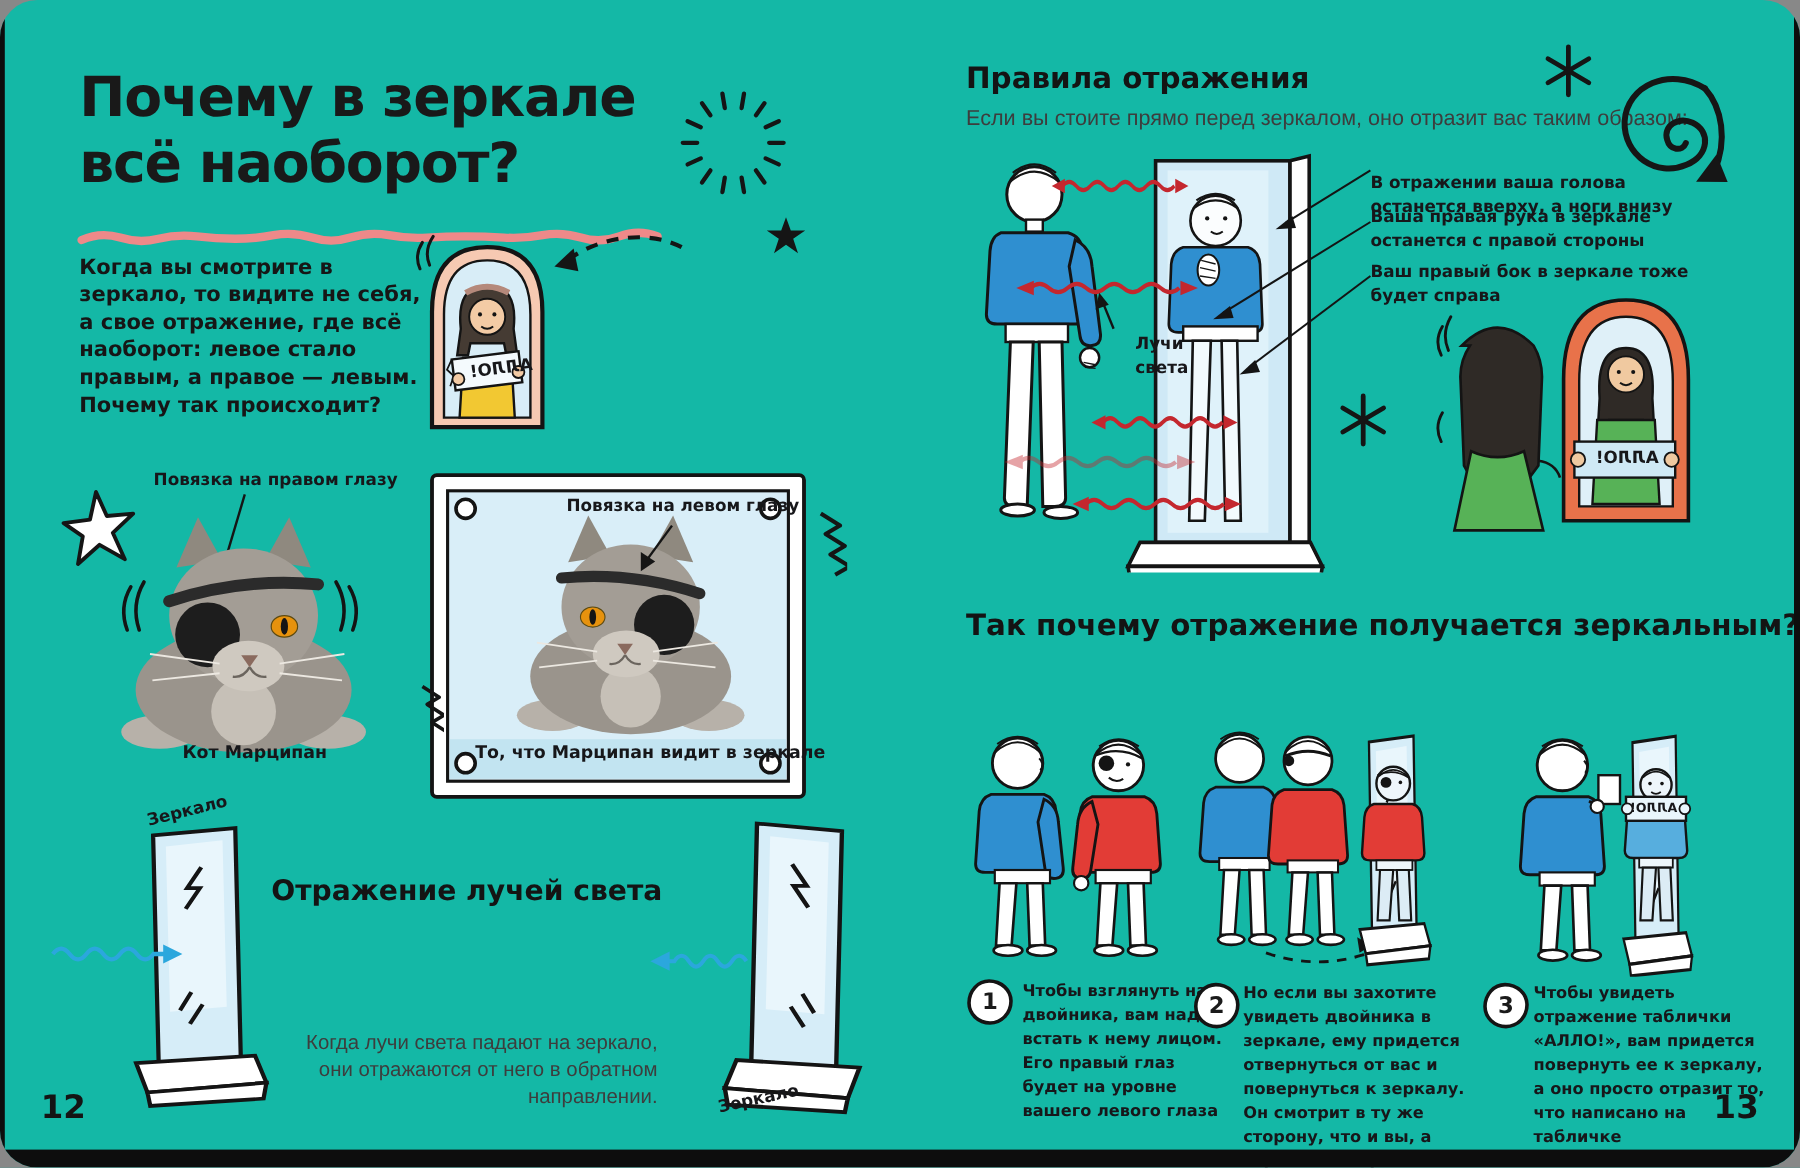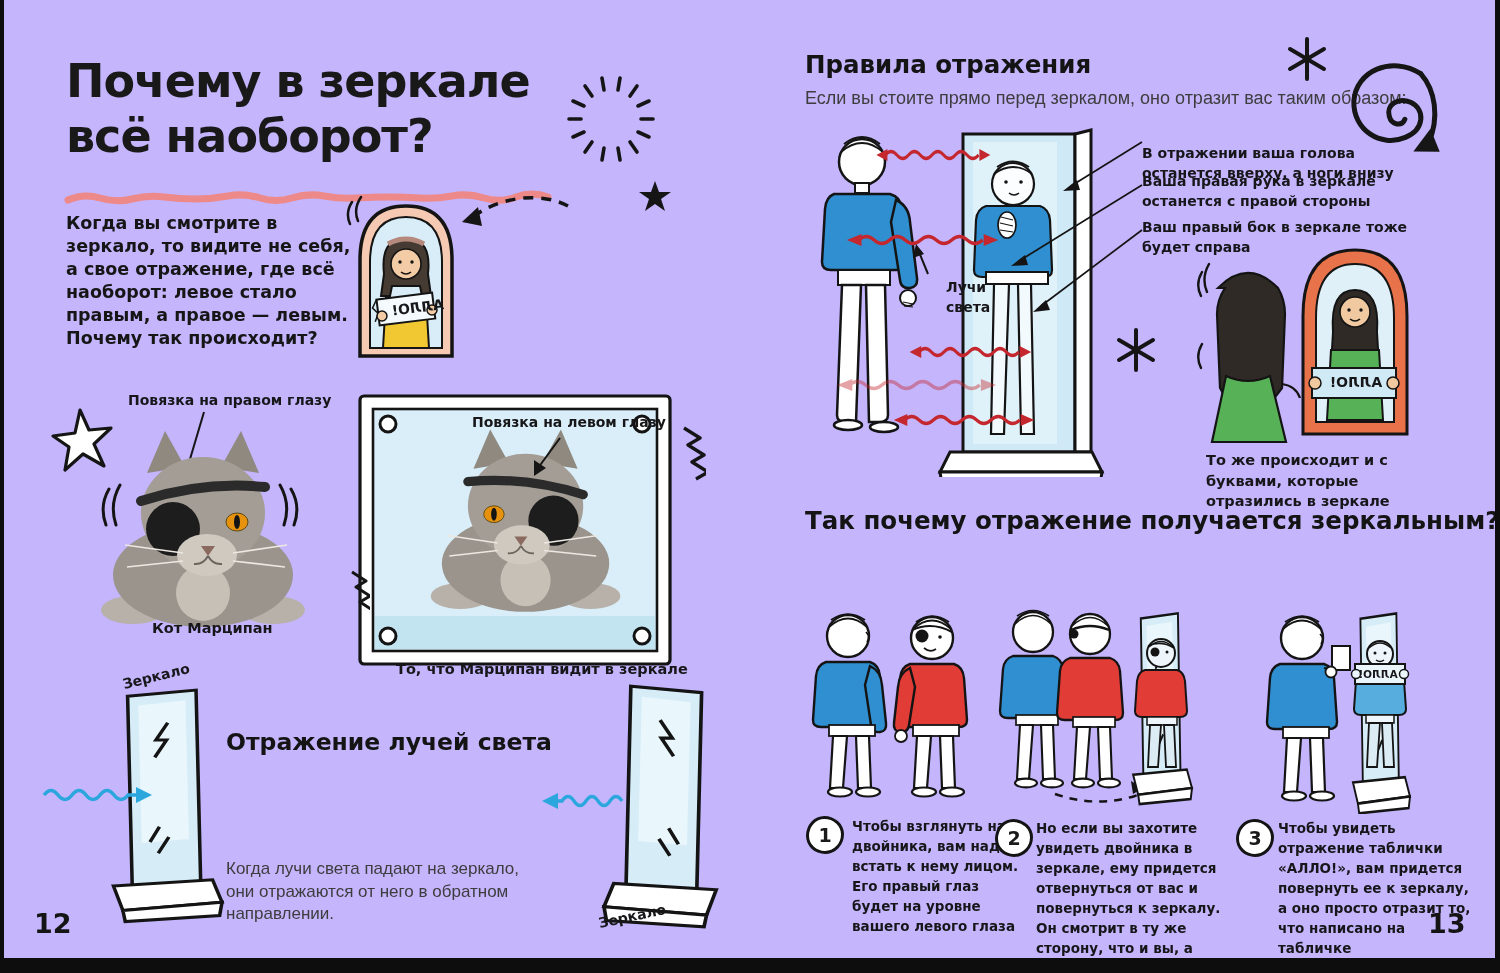--- a/index.html
+++ b/index.html
@@ -1,17 +1,17 @@
 <!DOCTYPE html>
 <html lang="ru"><head>
 <meta charset="utf-8">
 <style>
   html,body{margin:0;padding:0;background:#888;}
-  #canvas{position:relative;width:1500px;height:973px;background:#c4b5fd;overflow:hidden;
-          font-family:"Liberation Sans",sans-serif;color:#1a1a1a;}
+  #canvas{position:relative;width:1500px;height:973px;background:#14b8a6;overflow:hidden;
+          font-family:"Liberation Sans",sans-serif;color:#1a1a1a;border-radius:31px;}
   .abs{position:absolute;}
   .hand{font-family:"DejaVu Sans","Liberation Sans",sans-serif;font-weight:700;}
   .body-txt{font-family:"Liberation Sans",sans-serif;color:#3d3d3d;}
   .nowrap{white-space:nowrap;}
   .mirrored{display:inline-block;transform:scaleX(-1);}
   .edge{background:#0d0d0d;}
   .badge{width:32px;height:32px;border:3px solid #141414;border-radius:48% 52% 50% 50%/52% 48% 52% 48%;
          display:flex;align-items:center;justify-content:center;
          font-family:"DejaVu Sans",sans-serif;font-weight:700;font-size:19px;background:#fff;}
   svg{display:block;}
@@ -135,38 +135,38 @@
         <use href="#cat-g"></use>
       </g>
     <circle cx="32" cy="32" r="8" fill="#fff" stroke="#141414" stroke-width="3"></circle>
     <circle cx="286" cy="32" r="8" fill="#fff" stroke="#141414" stroke-width="3"></circle>
     <circle cx="32" cy="244" r="8" fill="#fff" stroke="#141414" stroke-width="3"></circle>
     <circle cx="286" cy="244" r="8" fill="#fff" stroke="#141414" stroke-width="3"></circle>
     <line x1="204" y1="46" x2="182" y2="76" stroke="#151515" stroke-width="2"></line>
     <polygon points="178,84 178,68 190,76" fill="#151515"></polygon>
   </svg>
   <div class="abs hand nowrap" style="left:472px;top:414px;font-size:14px;color:#17171a;">Повязка на левом глазу</div>
-  <div class="abs hand nowrap" style="left:396px;top:661px;font-size:14.5px;color:#17171a;">То, что Марципан видит в зеркале</div>
+  <div class="abs hand nowrap" style="left:396px;top:620px;font-size:14.5px;color:#17171a;">То, что Марципан видит в зеркале</div>
   <svg class="abs" style="left:678px;top:426px" width="28" height="64" viewBox="0 0 28 64">
     <path d="M6,2 l16,10 -12,7 16,10 -12,7 16,10 -12,7" stroke="#151515" stroke-width="3.4" fill="none" stroke-linejoin="round"></path>
   </svg>
   <svg class="abs" style="left:348px;top:570px" width="22" height="58" viewBox="0 0 22 58">
     <path d="M4,2 l14,9 -10,6 14,9 -10,6 14,9" stroke="#151515" stroke-width="3" fill="none" stroke-linejoin="round"></path>
   </svg>
 
   <div class="abs hand nowrap" style="left:122px;top:668px;font-size:14px;color:#17171a;transform:rotate(-14deg);">Зеркало</div>
   <svg class="abs" style="left:102px;top:686px" width="126" height="242" viewBox="0 0 126 242">
     <use href="#mir" transform="translate(2,0) scale(1.18,1.02)"></use>
   </svg>
   <svg class="abs" style="left:40px;top:782px" width="114" height="22" viewBox="0 0 114 22">
     <path d="M4,13 q7,-9 14,0 t14,0 t14,0 t14,0 t14,0 t14,0 h10" stroke="#2ba7dd" stroke-width="3.6" fill="none"></path>
     <polygon points="112,13 96,5 96,21" fill="#2ba7dd"></polygon>
   </svg>
   <div class="abs hand nowrap" style="left:226px;top:728px;font-size:23.5px;color:#141414;">Отражение лучей света</div>
-  <div class="abs body-txt" style="left:226px;top:858px;width:322px;font-size:17px;line-height:1.33;hyphens:auto;">Когда лучи света падают на зеркало, они отражаются от него в обратном направлении.</div>
+  <div class="abs body-txt" style="left:226px;top:858px;width:322px;font-size:17px;line-height:1.33;hyphens:auto;text-align:right;">Когда лучи света падают на зеркало, они отражаются от него в обратном направлении.</div>
   <svg class="abs" style="left:598px;top:682px" width="130" height="250" viewBox="0 0 130 250">
     <use href="#mir" transform="translate(128,0) scale(-1.22,1.06)"></use>
   </svg>
   <svg class="abs" style="left:540px;top:788px" width="86" height="22" viewBox="0 0 86 22">
     <path d="M82,13 q-6,-9 -12,0 t-12,0 t-12,0 t-12,0 t-12,0 h-8" stroke="#2ba7dd" stroke-width="3.4" fill="none"></path>
     <polygon points="2,13 18,5 18,21" fill="#2ba7dd"></polygon>
   </svg>
   <div class="abs hand nowrap" style="left:598px;top:908px;font-size:14px;color:#17171a;transform:rotate(-12deg);">Зеркало</div>
 
   <div class="abs hand" style="left:34px;top:908px;font-size:27px;color:#141414;">12</div>
@@ -267,21 +267,20 @@
       <rect x="15" y="122" width="84" height="30" fill="#cfe9f5" stroke="#141414" stroke-width="2"></rect>
       <circle cx="18" cy="137" r="6" fill="#f0c9a0" stroke="#141414" stroke-width="1.5"></circle>
       <circle cx="96" cy="137" r="6" fill="#f0c9a0" stroke="#141414" stroke-width="1.5"></circle>
     </g>
 
     <path d="M22,44 q30,-30 60,0 q7,12 7,26 l-3,74 -6,8 -8,-7 -9,8 -9,-8 -9,8 -9,-7 -7,7 -5,-9 -3,-74 q0,-14 8,-26 z" fill="#2f2a26" stroke="#141414" stroke-width="2.2"></path>
     <path d="M30,132 q22,10 44,0 l16,66 h-74 z" fill="#57b257" stroke="#141414" stroke-width="2.2"></path>
     <path d="M86,140 q14,2 18,14" stroke="#141414" stroke-width="2.2" fill="none"></path>
   </svg>
   <div class="abs hand mirrored" style="left:1320px;top:374px;width:72px;font-size:14px;text-align:center;color:#17171a;">АЛЛО!</div>
-  <div class="abs hand" style="left:1206px;top:450px;width:240px;font-size:14.5px;line-height:1.42;color:#17171a;">То же происходит и с буквами, которые отразились в зеркале</div>
 
   <div class="abs hand nowrap" style="left:805px;top:506px;font-size:24.5px;color:#141414;">Так почему отражение получается зеркальным?</div>
 
   <svg class="abs" style="left:800px;top:606px" width="205" height="200" viewBox="0 0 205 200">
     <circle cx="48" cy="30" r="21" fill="#fff" stroke="#141414" stroke-width="2.4"></circle>
     <path d="M29,21 Q48,4 67,21 M31,14 Q48,2 65,14" stroke="#141414" stroke-width="1.7" fill="none"></path>
     <path d="M66,26 q5,5 1,10" stroke="#141414" stroke-width="1.7" fill="none"></path>
     <path d="M26,56 h44 q9,3 10,14 l3,44 q0,7 -8,7 h-54 q-8,0 -8,-7 l3,-44 q1,-11 10,-14 z" fill="#2f8fd0" stroke="#141414" stroke-width="2.4"></path>
     <path d="M70,60 q11,5 12,19 l4,38 q1,8 -6,9 q-8,1 -9,-7 l-6,-40 z" fill="#2f8fd0" stroke="#141414" stroke-width="2.4"></path>
     <rect x="29" y="119" width="46" height="11" fill="#fff" stroke="#141414" stroke-width="1.8"></rect>

